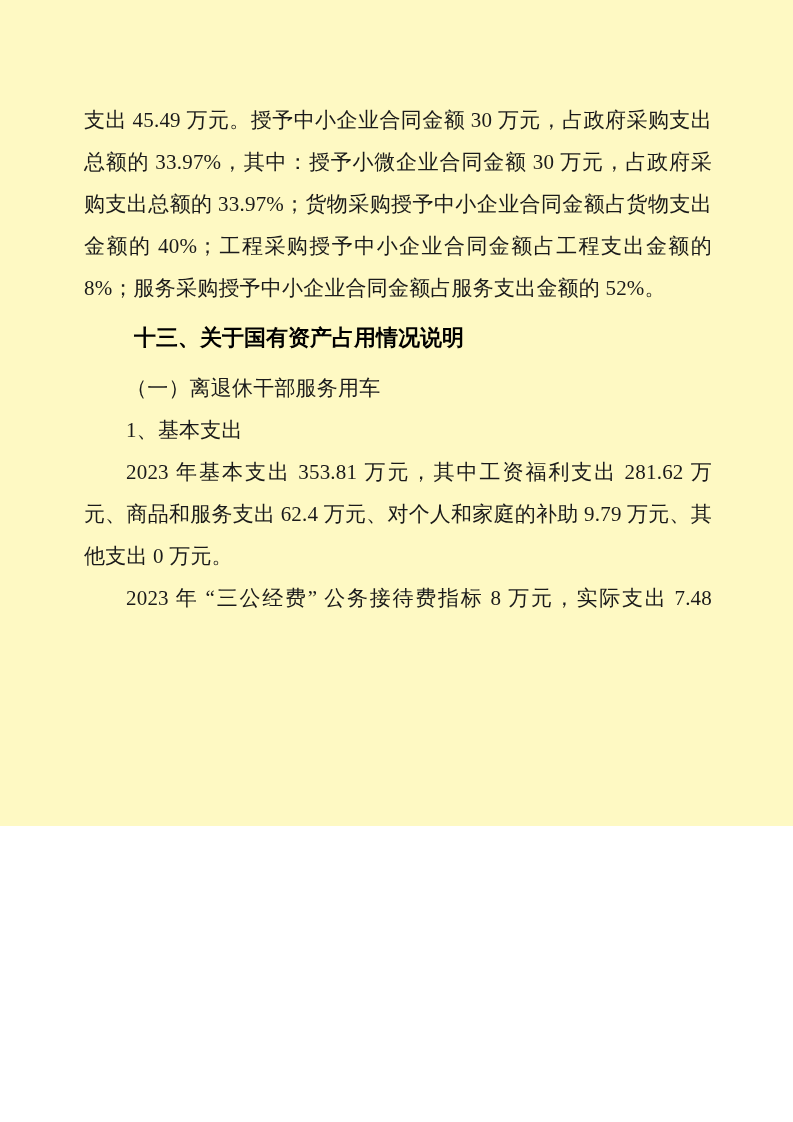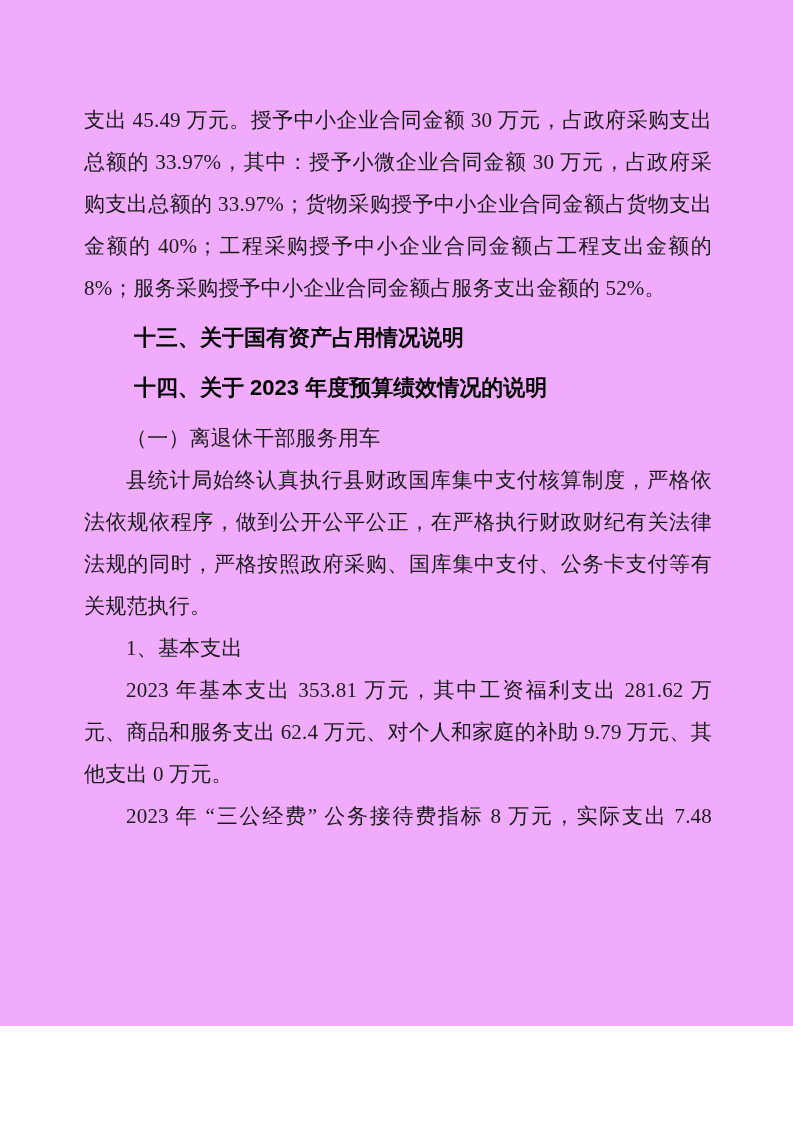--- a/index.html
+++ b/index.html
@@ -3,22 +3,22 @@
 <meta charset="utf-8">
 <style>
   html, body {
     margin: 0;
     padding: 0;
     background: #ffffff;
   }
   .page {
     position: relative;
     width: 793px;
-    height: 1026px;
-    background: #f0abfc;
+    height: 826px;
+    background: #fef9c3;
     overflow: hidden;
     font-family: "Liberation Serif", "DejaVu Serif", serif;
     color: #1a1a1a;
   }
   .content {
     position: absolute;
     left: 84px;
     top: 99px;
     width: 628px;
   }
@@ -57,21 +57,19 @@
     letter-spacing: 2px;
   }
 </style>
 </head>
 <body>
 
 <div class="page">
   <div class="content" id="doc-body">
       <p class="para">支出 45.49 万元。授予中小企业合同金额 30 万元，占政府采购支出总额的 33.97%，其中：授予小微企业合同金额 30 万元，占政府采购支出总额的 33.97%；货物采购授予中小企业合同金额占货物支出金额的 40%；工程采购授予中小企业合同金额占工程支出金额的 8%；服务采购授予中小企业合同金额占服务支出金额的 52%。</p>
       <p class="heading">十三、关于国有资产占用情况说明</p>
-      <p class="heading">十四、关于 2023 年度预算绩效情况的说明</p>
       <p class="para indent">（一）离退休干部服务用车</p>
-      <p class="para indent">县统计局始终认真执行县财政国库集中支付核算制度，严格依法依规依程序，做到公开公平公正，在严格执行财政财纪有关法律法规的同时，严格按照政府采购、国库集中支付、公务卡支付等有关规范执行。</p>
       <p class="para indent">1、基本支出</p>
       <p class="para indent">2023 年基本支出 353.81 万元，其中工资福利支出 281.62 万元、商品和服务支出 62.4 万元、对个人和家庭的补助 9.79 万元、其他支出 0 万元。</p>
       <p class="para indent justify-last">2023 年 “三公经费” 公务接待费指标 8 万元，实际支出 7.48</p>
     </div>
   <div class="footer">- 14 -</div>
 </div>
 
 </body></html>

